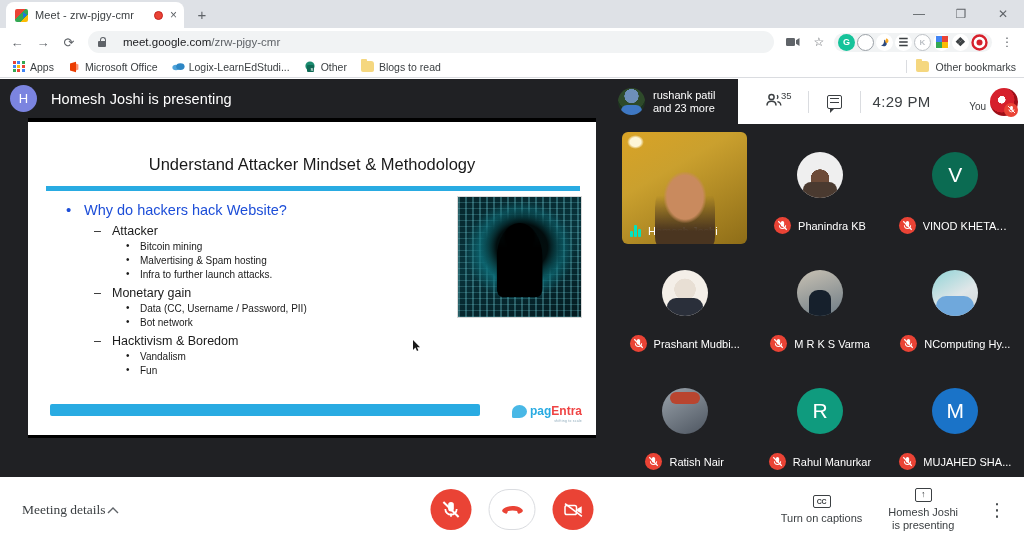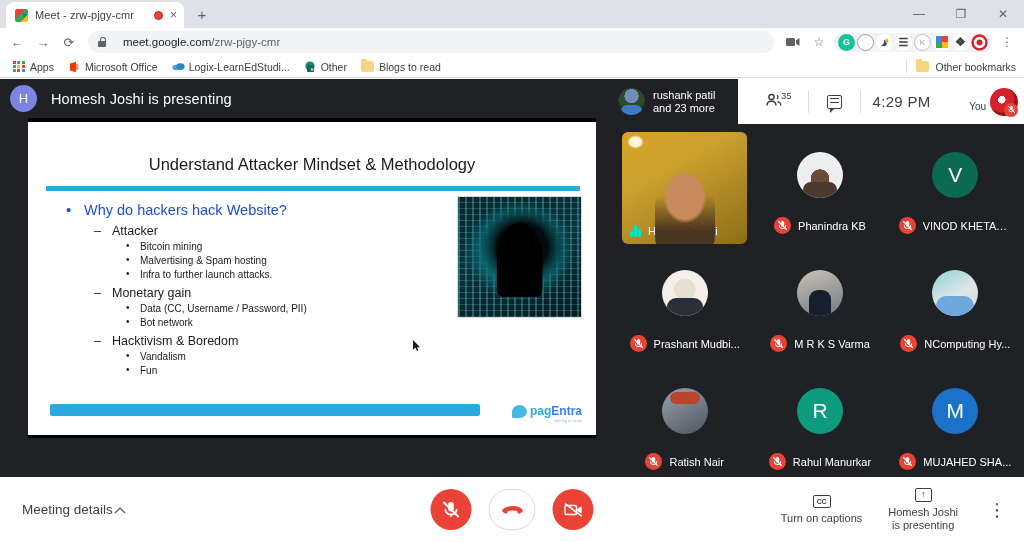--- a/index.html
+++ b/index.html
@@ -220,21 +220,21 @@
   }
   .slide-logo {
     position: absolute; bottom: 12px; right: 14px;
     display: flex; align-items: center; gap: 3px;
   }
   .logo-swirl {
     width: 15px; height: 13px; border-radius: 50% 50% 50% 10%;
     background: #29abe2; opacity: .85;
   }
   .logo-txt { font-size: 12px; font-weight: bold; color: #29abe2; line-height: 1; }
-  .logo-txt b { color: #3b82f6; text-align: center; }
+  .logo-txt b { color: #ef4444; text-align: center; }
   .logo-sub { font-size: 3.3px; color: #8aa7b8; letter-spacing: .3px; text-align: right; }
 
   
   .topright {
     position: absolute; left: 608px; top: 0; width: 416px; height: 45px;
     background: #ffffff; display: flex; align-items: center;
   }
   .speaker-chip {
     height: 45px; width: 130px; background: #202124;
     display: flex; align-items: center; gap: 8px; padding-left: 10px;
@@ -353,21 +353,21 @@
   .speak-bars i:nth-child(2){height:12px}
   .speak-bars i:nth-child(3){height:8px}
 
   
   .controls {
     position: absolute; left: 0; bottom: 0; width: 1024px; height: 65px;
     background: #ffffff; display: flex; align-items: center;
   }
   .meeting-details {
     display: flex; align-items: center; gap: 1px; margin-left: 22px;
-    font-size: 13.5px; color: #3c4043;
+    font-size: 13.5px; color: #3c4043; font-family: Liberation Serif, serif;
   }
   .caret-up { font-size: 11px; color: #5f6368; }
   .center-ctrls {
     position: absolute; left: 50%; transform: translateX(-50%);
     display: flex; align-items: center; gap: 17px;
   }
   .cbtn {
     width: 41px; height: 41px; border-radius: 50%;
     display: flex; align-items: center; justify-content: center;
   }

